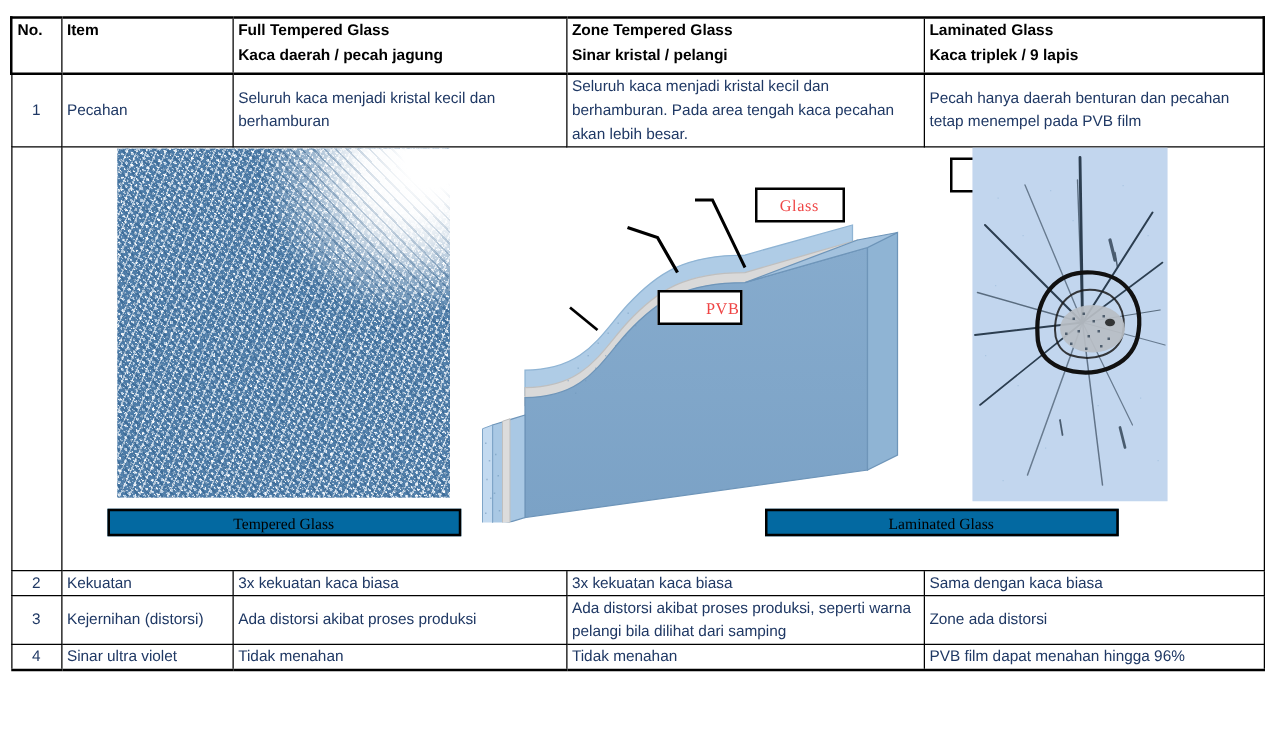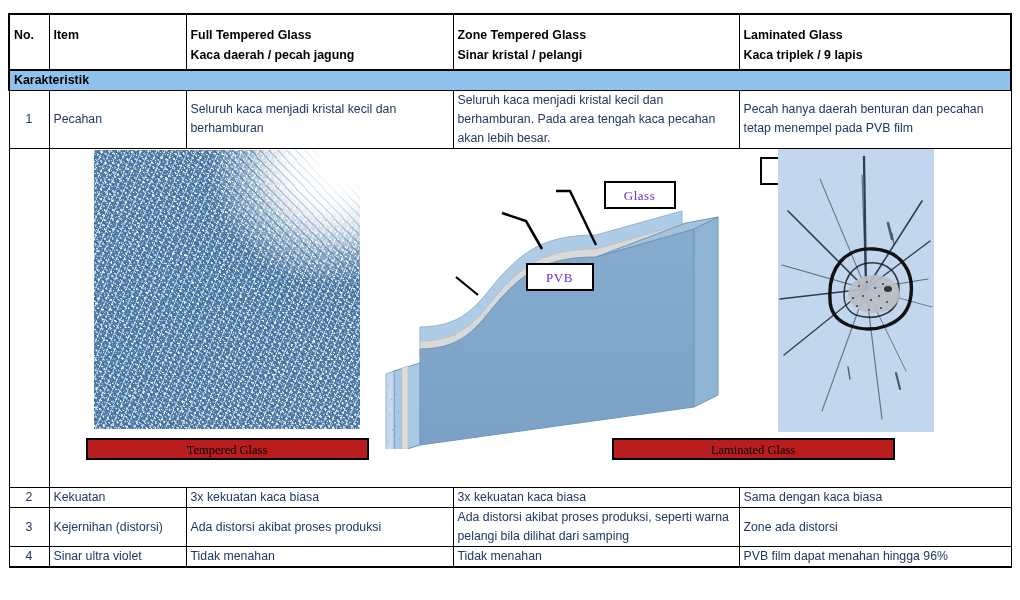--- a/index.html
+++ b/index.html
@@ -28,21 +28,21 @@
   col.c-item{width:137px;}
   col.c-full{width:267px;}
   col.c-zone{width:286px;}
   col.c-lam{width:272px;}
 
   
   tr.hdr td{
     font-weight:bold;color:#000000;
     font-size:12.4px;line-height:1.6;
     border-top:2px solid #000;border-bottom:2px solid #000;
-    padding-top:11px;padding-bottom:3px;
+    padding-top:0;padding-bottom:3px;
     vertical-align:top;
   }
   tr.hdr td.lft{border-left:2px solid #000;}
   tr.hdr td.rgt{border-right:2px solid #000;}
   .hline2{display:block;}
 
   
   tr.band td{
     background:#8FC3EE;color:#000;font-weight:bold;
     font-size:12.4px;height:17px;padding:0 4px;
@@ -61,21 +61,21 @@
   td.figcell{
     padding:0;height:338px;vertical-align:top;
     border-right:2px solid #000;
   }
   td.figside{border-left:2px solid #000;}
   .figwrap{position:relative;width:100%;height:338px;overflow:hidden;}
 
   
   .caption{
     position:absolute;box-sizing:border-box;
-    border:2px solid #000;background:#b91c1c;
+    border:2px solid #000;background:#0369a1;
     font-family:"Liberation Serif",serif;
     font-size:12.5px;color:#000;
     text-align:center;line-height:20px;height:22px;
   }
   #cap-tempered{left:32px;top:289px;width:283px;}
   #cap-laminated{left:558px;top:289px;width:283px;}
 
   
   #img-tempered{
     position:absolute;left:40px;top:1px;width:266px;height:279px;
@@ -106,24 +106,24 @@
   }
   #img-impact svg{display:block;width:156px;height:283px;}
 
   
   #diagram{position:absolute;left:296px;top:0px;width:430px;height:300px;}
   #diagram svg{display:block;width:430px;height:300px;}
   .lbl-box{
     position:absolute;box-sizing:border-box;
     border:2px solid #000;background:#fff;
     font-family:"Liberation Serif",serif;
-    font-size:13px;color:#6d28d9;letter-spacing:.5px;
+    font-size:13px;color:#ef4444;letter-spacing:.5px;
     text-align:center;line-height:26px;height:28px;
   }
-  #lbl-pvb{left:176px;top:114px;width:68px;}
+  #lbl-pvb{left:176px;top:114px;width:68px;text-align:right;}
   #lbl-glass1{left:254px;top:32px;width:72px;}
   #lbl-glass2{left:410px;top:8px;width:72px;}
 </style>
 </head>
 <body>
 
 <div id="sheet">
 
   <table class="cmp">
     <colgroup>
@@ -149,23 +149,20 @@
         <td>
           <span class="hline2">Zone Tempered Glass</span>
           <span class="hline2">Sinar kristal / pelangi</span>
         </td>
         <td class="rgt">
           <span class="hline2">Laminated Glass</span>
           <span class="hline2">Kaca triplek / 9 lapis</span>
         </td>
       </tr>
 
-      <tr class="band">
-        <td colspan="5">Karakteristik</td>
-      </tr>
 
       <tr>
         <td class="num body-l">1</td>
         <td>Pecahan</td>
         <td class="txt-top">Seluruh kaca menjadi kristal kecil dan berhamburan</td>
         <td class="txt-top">Seluruh kaca menjadi kristal kecil dan berhamburan. Pada area tengah kaca pecahan akan lebih besar.</td>
         <td class="txt-top body-r">Pecah hanya daerah benturan dan pecahan tetap menempel pada PVB film</td>
       </tr>
 
       <tr>

